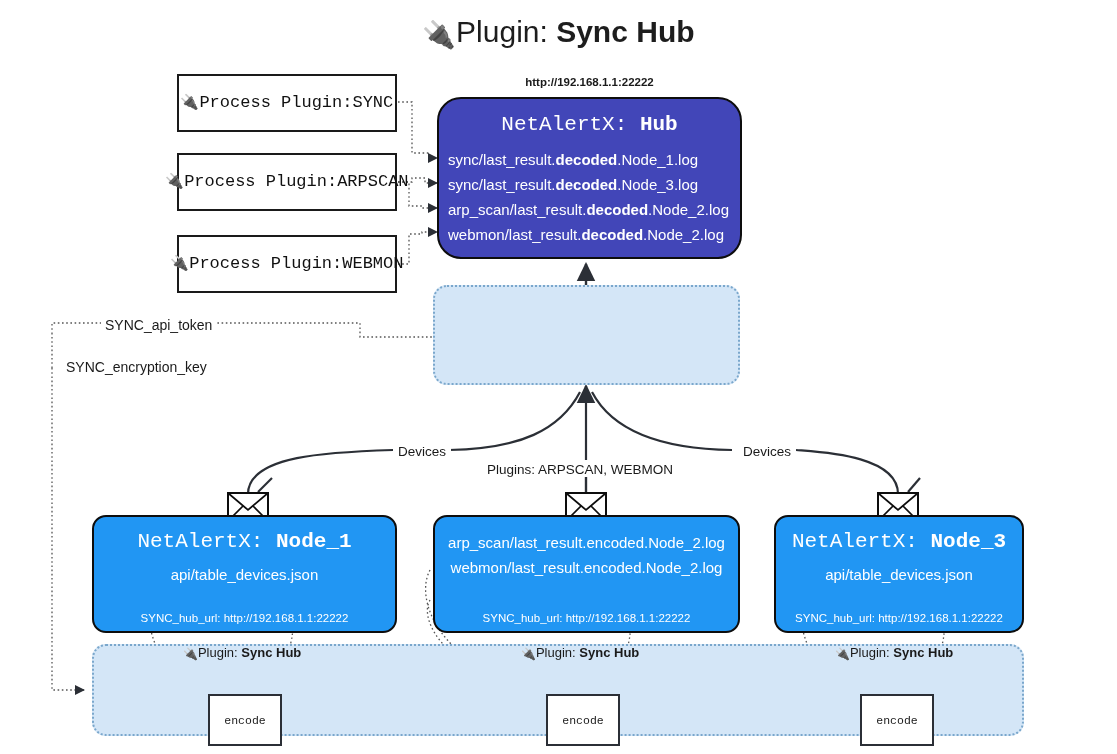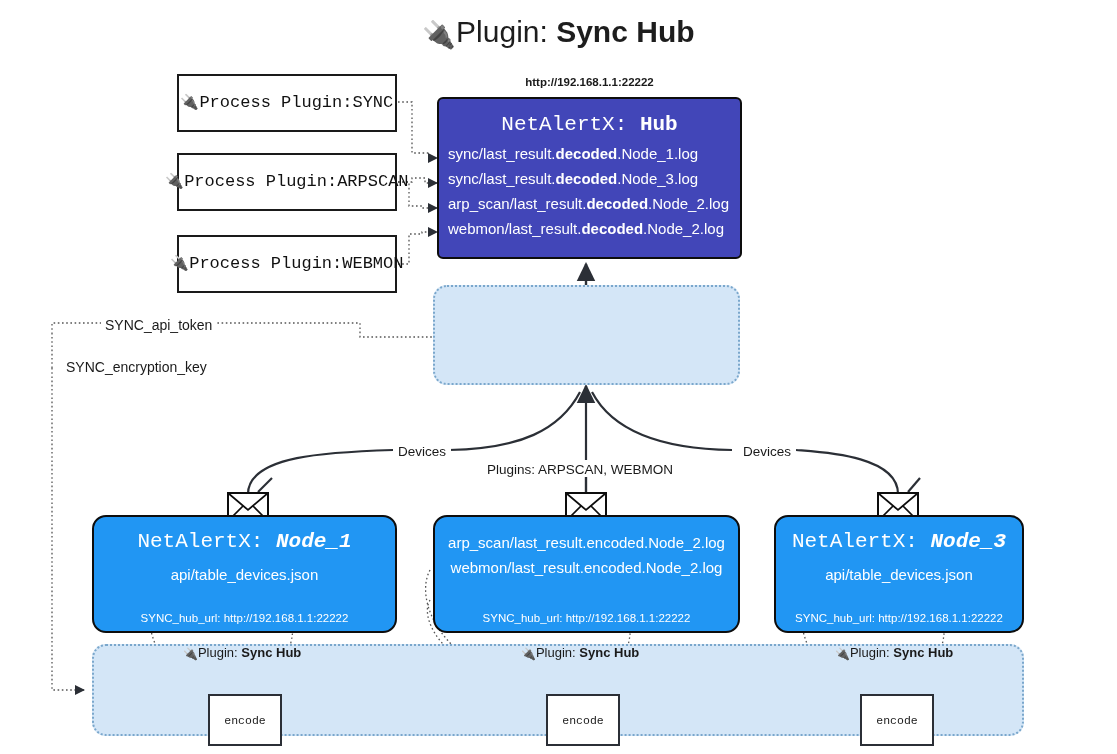--- a/index.html
+++ b/index.html
@@ -82,33 +82,34 @@
     font-weight: 600;
     color: #1a1a1a;
   }
   #hub {
     left: 437px;
     top: 97px;
     width: 305px;
     height: 162px;
     background: #4246b8;
     border: 2.5px solid #0d0d0d;
-    border-radius: 6px;
+    border-radius: 24px;
     color: #ffffff;
     padding-top: 10px;
   }
   #hub .hub-title {
     text-align: center;
     font-family: "Liberation Mono", monospace;
     font-size: 21px;
     line-height: 1.5;
     white-space: nowrap;
   }
   #hub .hub-title b { font-weight: 700; }
   #hub .hub-logs {
+    margin-top: 6px;
     padding-left: 9px;
   }
   #hub .hub-logs div {
     font-size: 15px;
     line-height: 25px;
     white-space: nowrap;
   }
   #hub .hub-logs div b { font-weight: 700; }
 
   
@@ -168,21 +169,21 @@
     color: #ffffff;
     text-align: center;
     padding-top: 9px;
   }
   .node-box .node-title {
     font-family: "Liberation Mono", monospace;
     font-size: 21px;
     line-height: 1.5;
     white-space: nowrap;
   }
-  .node-box .node-title b { font-weight: 700; font-style: italic; }
+  .node-box .node-title b { font-weight: 700; }
   .node-box .node-lines {
     margin-top: 4px;
   }
   .node-box .node-lines div {
     font-size: 15px;
     line-height: 25px;
     white-space: nowrap;
   }
   .node-box .node-foot {
     position: absolute;

